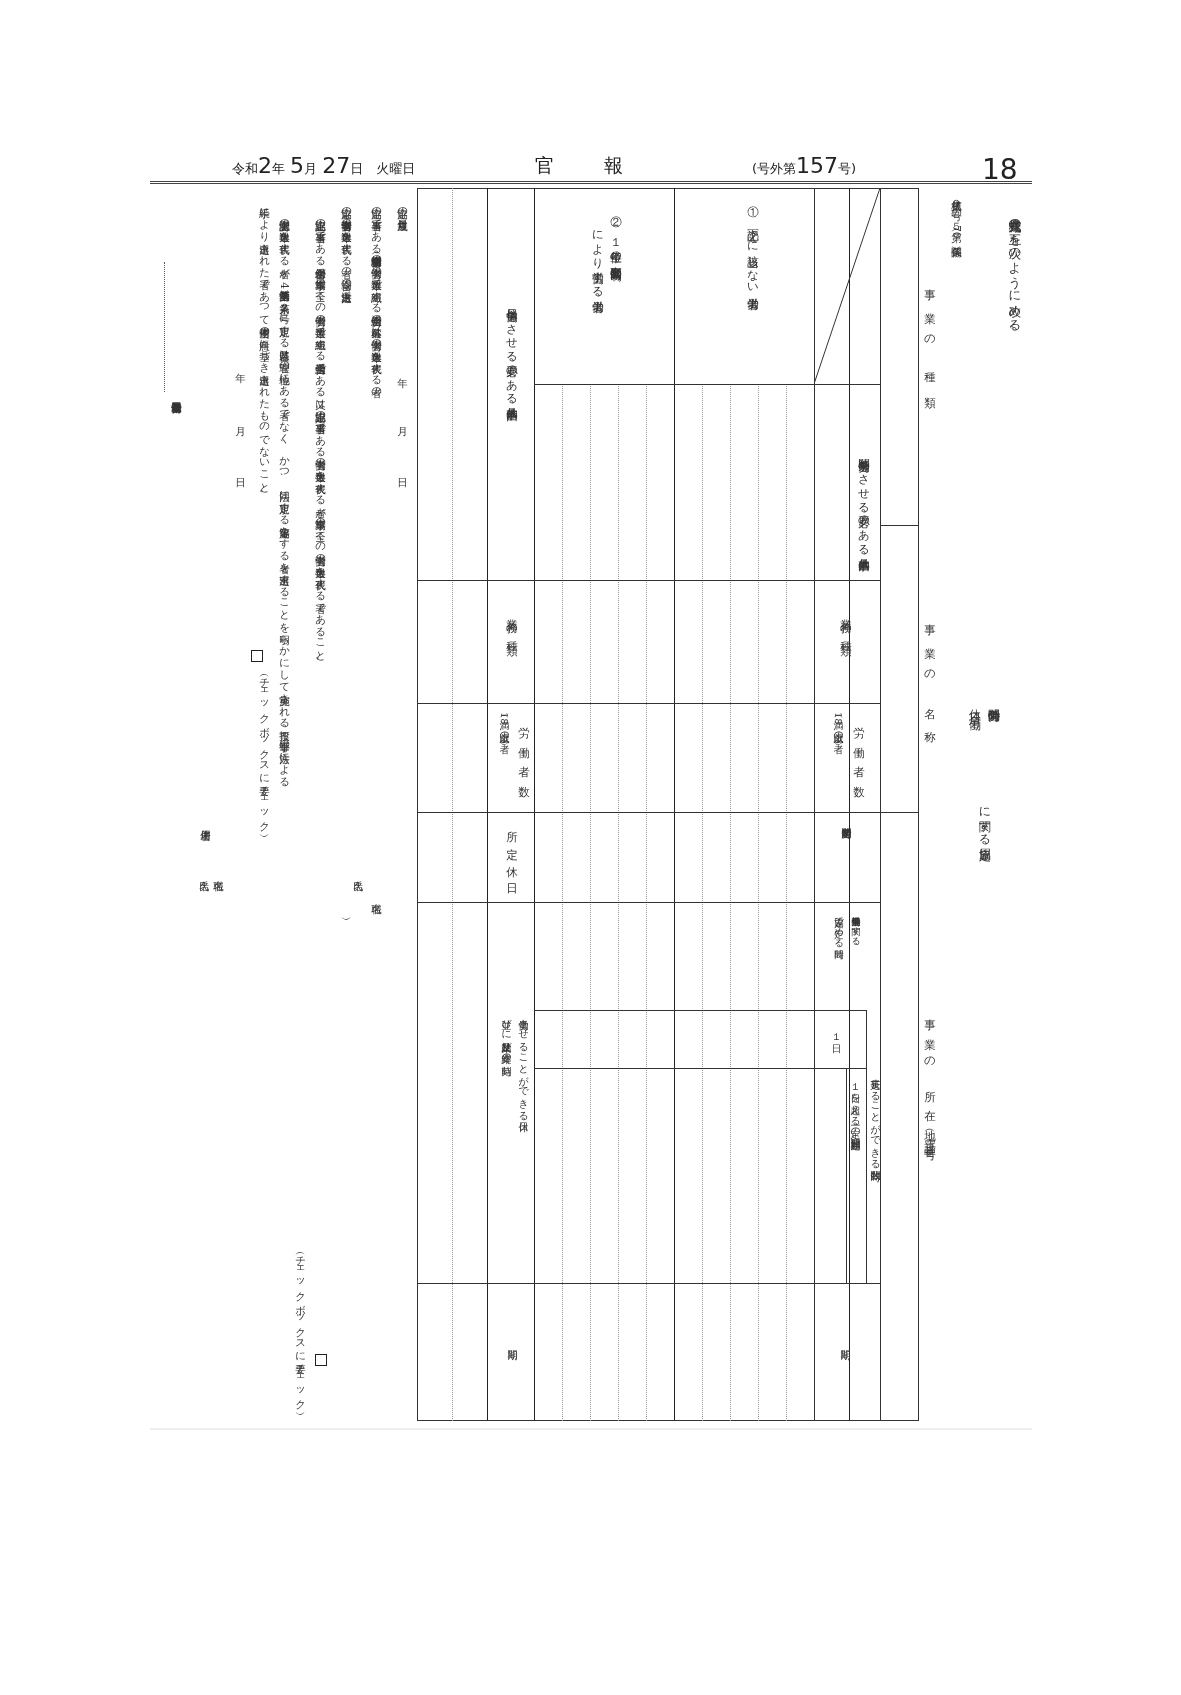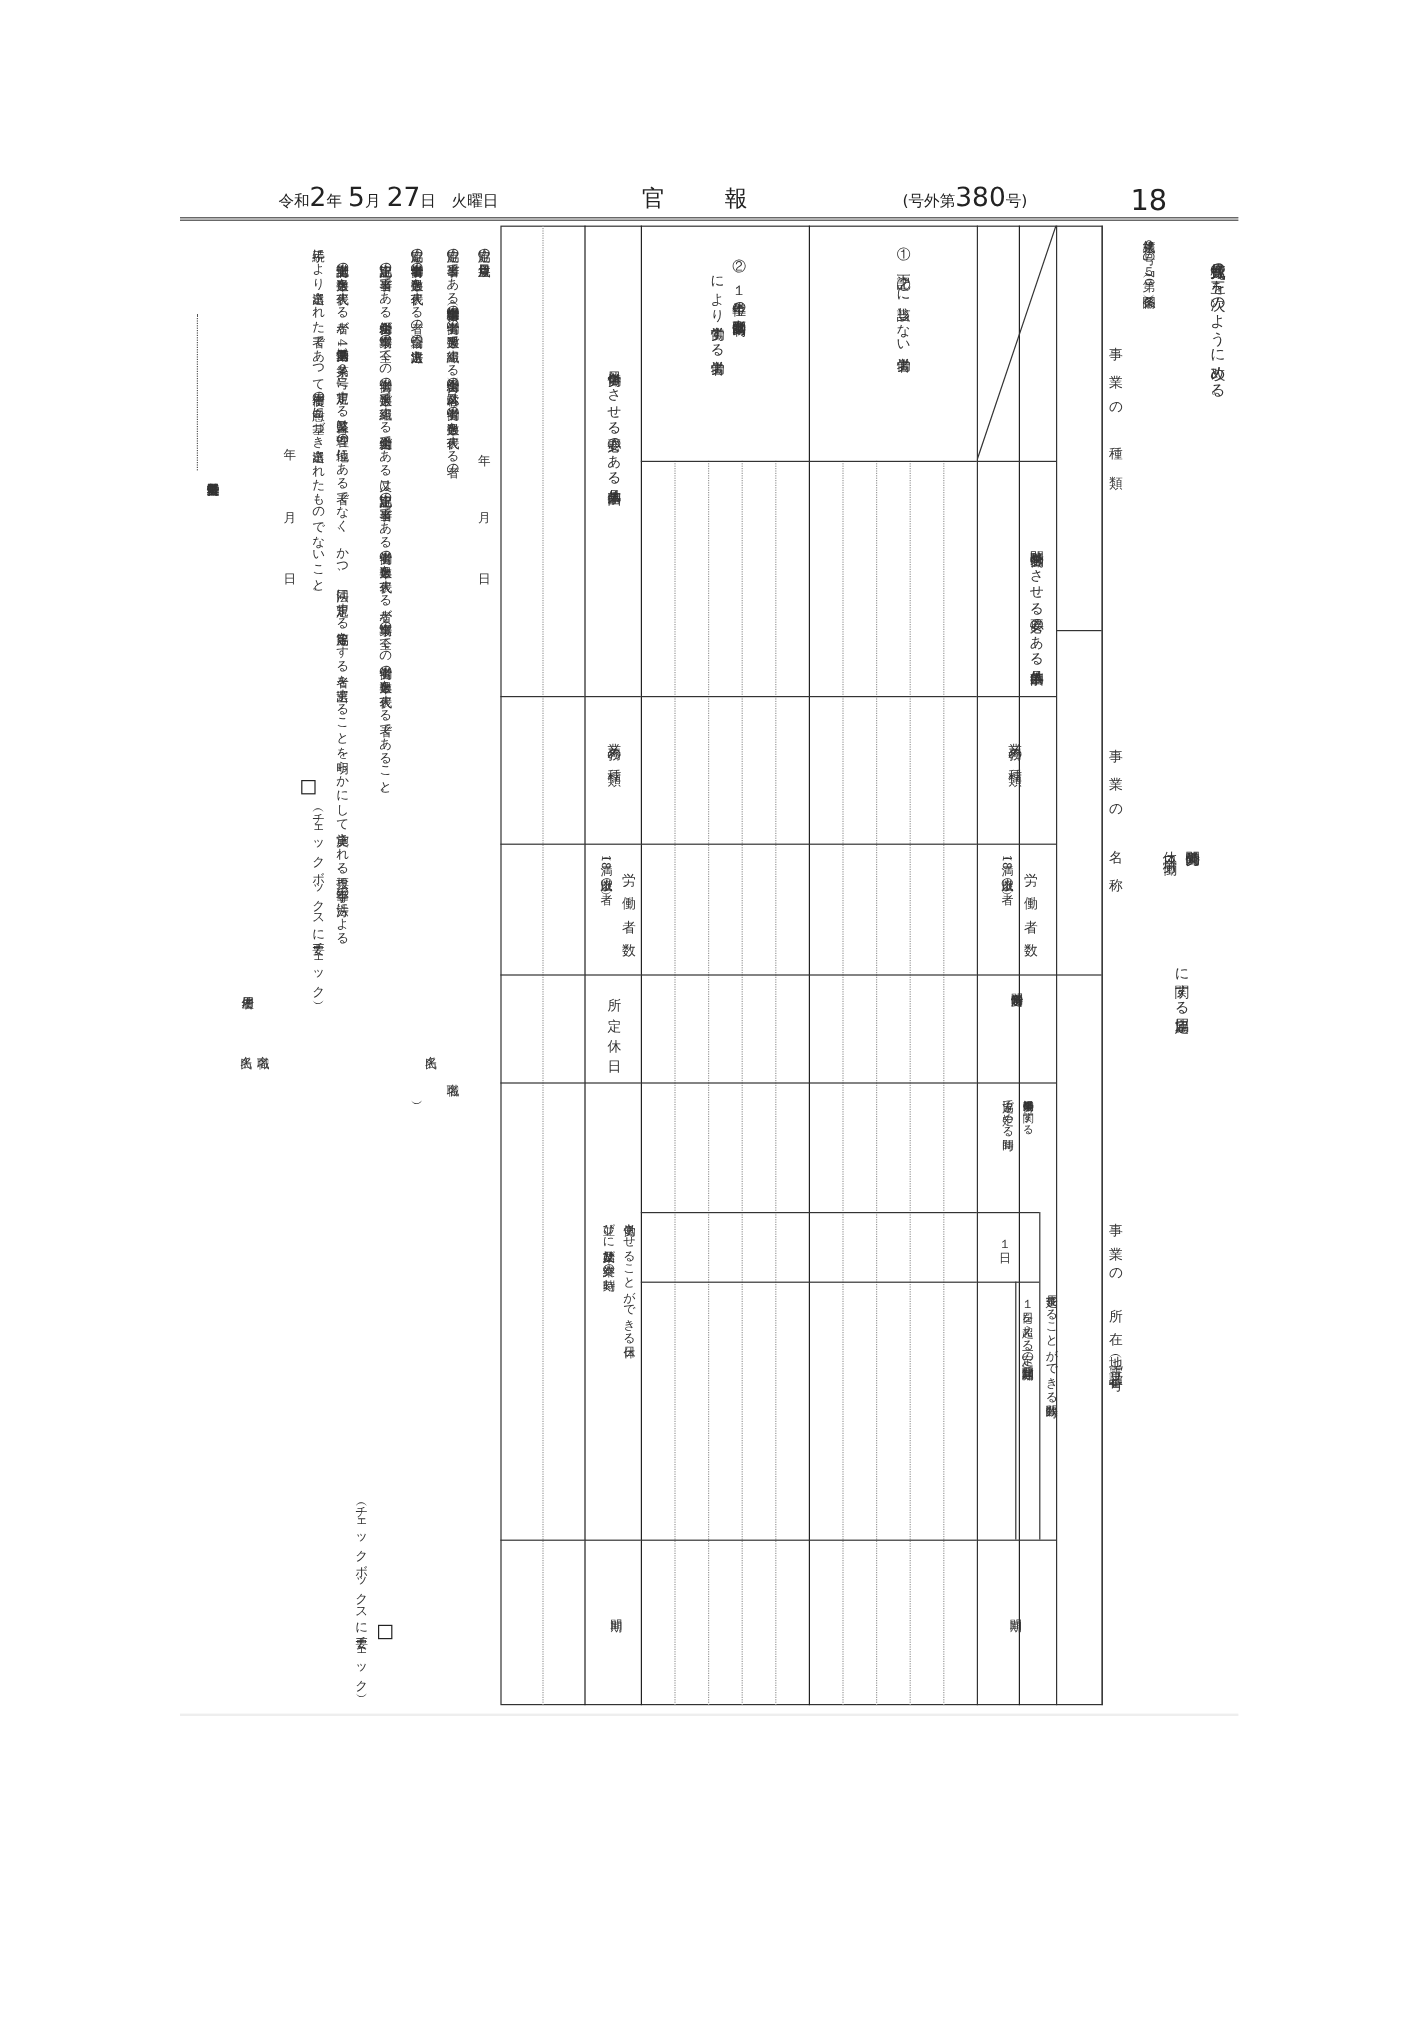--- a/index.html
+++ b/index.html
@@ -31,23 +31,23 @@
 <div class="paper-shadow"></div>
 
 <div class="hdr" style="left:232px;">
   <span class="sm">令和</span><span class="big">2</span><span class="sm">年</span>
   <span class="big">5</span><span class="sm">月</span>
   <span class="big">27</span><span class="sm">日</span>
   <span class="sm" style="margin-left:8px;">火曜日</span>
 </div>
 <div class="hdr" style="left:535px;font-size:19px;font-family:'DejaVu Serif',serif;letter-spacing:4px;">官　　報</div>
 <div class="hdr" style="left:752px;">
-  <span class="sm">(号外第</span><span class="big">380</span><span class="sm">号)</span>
+  <span class="sm">(号外第</span><span class="big">157</span><span class="sm">号)</span>
 </div>
-<div class="hdr" style="left:942px;font-size:24px;">18</div>
+<div class="hdr" style="left:982px;font-size:28px;">18</div>
 <div class="rule-top"></div>
 
 <div class="abs vt" style="left:1006px;top:210px;font-size:12.5px;color:#333;">様式第九号の五を次のように改める。</div>
 <div class="abs vtm" style="left:950px;top:192px;font-size:10.5px;color:#333;">様式第９号の５（第70条関係）</div>
 
 <div class="abs vt" style="left:985px;top:700px;font-size:12px;color:#333;">時間外労働</div>
 <div class="abs vt" style="left:966px;top:700px;font-size:12px;color:#333;letter-spacing:3px;">休日労働</div>
 <div class="abs vt" style="left:976px;top:798px;font-size:12px;color:#333;">に関する協定届</div>
 
 <div class="frame" style="left:417px;top:188px;width:502px;height:1233px;"></div>

